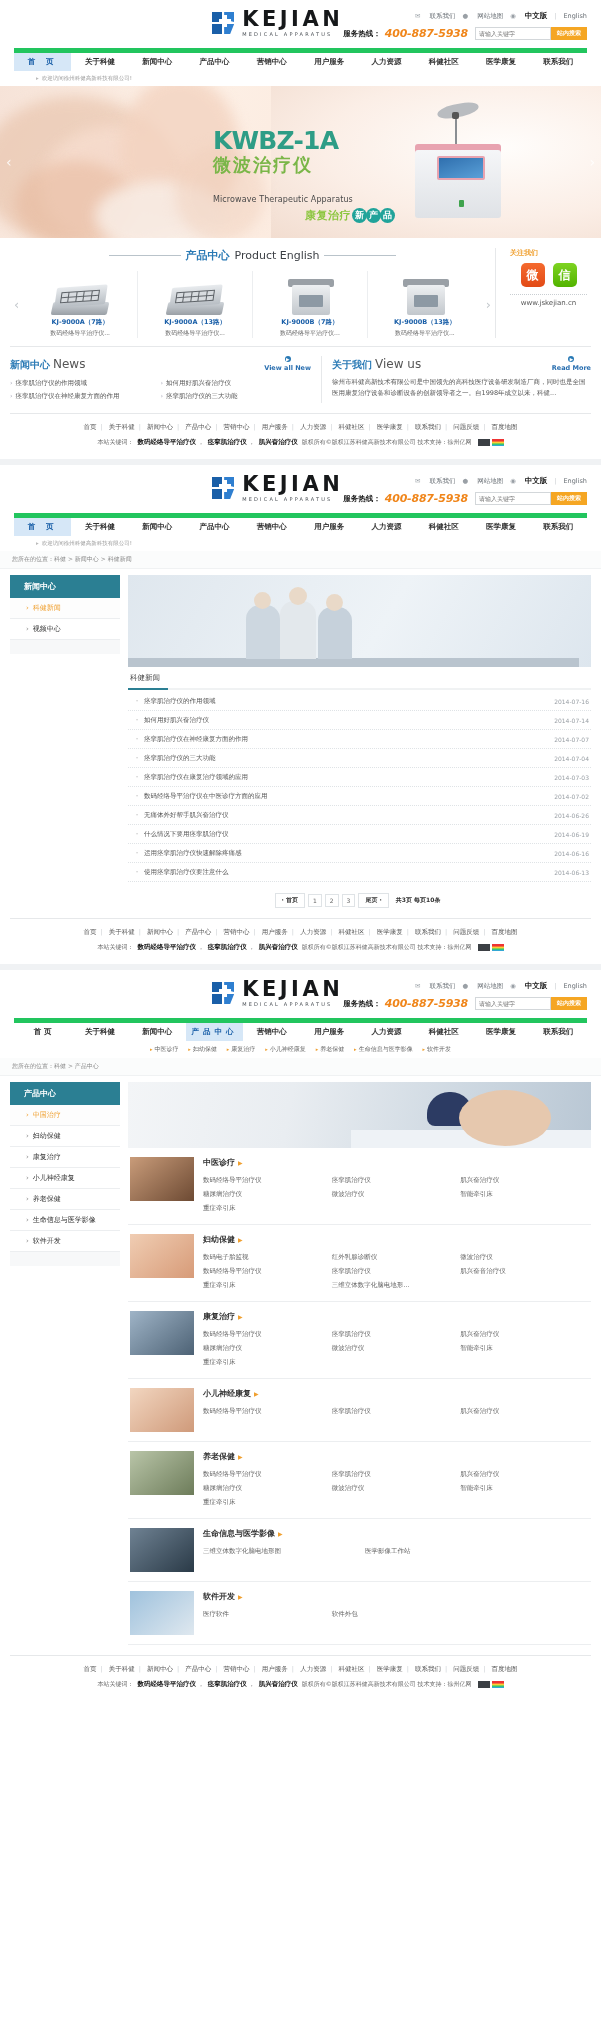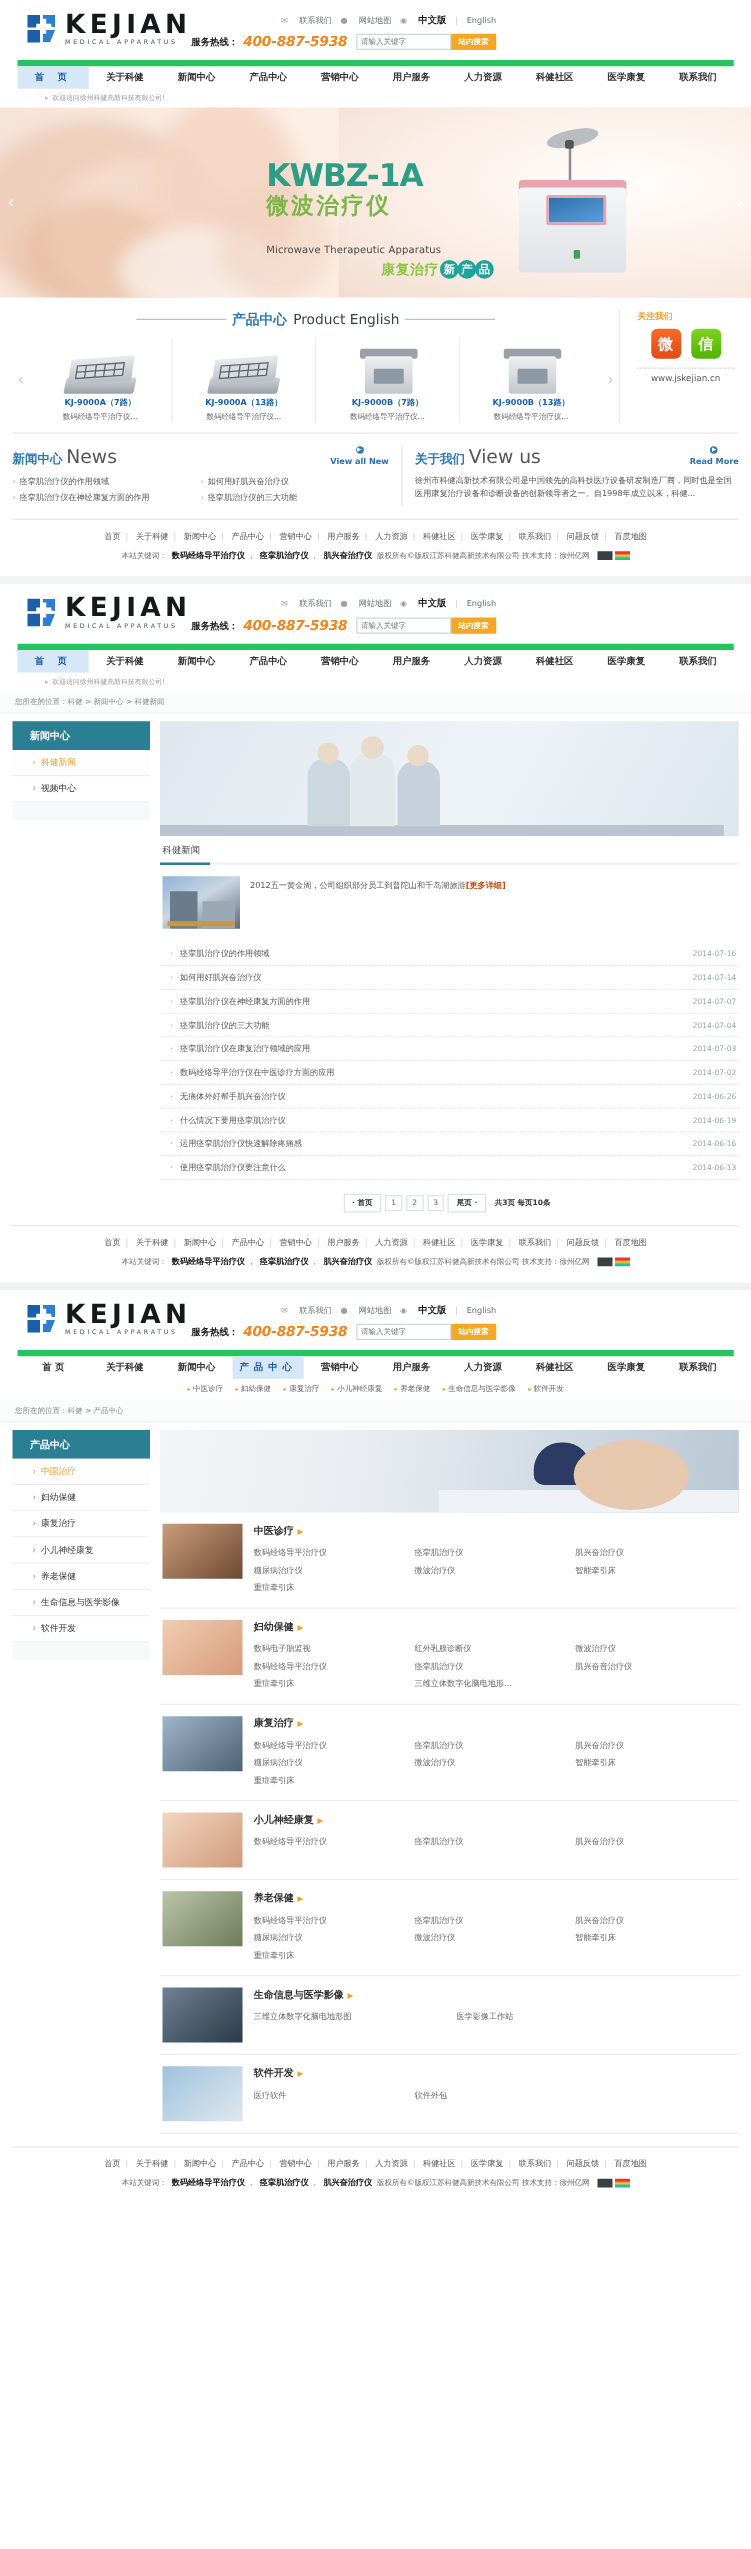--- a/index.html
+++ b/index.html
@@ -5,21 +5,21 @@
   * { margin:0; padding:0; box-sizing:border-box; }
   body {
     width:601px; background:#fff;
     font-family:"DejaVu Sans","Liberation Sans",sans-serif;
     font-size:7px; color:#444; -webkit-font-smoothing:antialiased;
   }
   .page { width:601px; position:relative; }
 
   
   .topwrap { background:#fff; padding:0 14px; }
-  .toprow { display:flex; align-items:flex-start; justify-content:flex-start; padding-top:9px; }
+  .toprow { display:flex; align-items:flex-start; justify-content:flex-end; padding-top:9px; }
   .logo { display:flex; align-items:center; gap:4px; padding-left:8px;}
   .logo-mark { width:26px; height:26px; position:relative; }
   .logo-mark i { position:absolute; background:#1a5fa8; display:block; }
   .logo-mark i.a { left:0; top:2px; width:10px; height:10px; }
   .logo-mark i.b { left:0; top:14px; width:10px; height:10px; }
   .logo-mark i.c { left:12px; top:2px; width:10px; height:10px;
                    background:#2f7fd0; clip-path:polygon(0 0,100% 0,100% 100%,0 75%); }
   .logo-mark i.d { left:12px; top:14px; width:10px; height:10px;
                    background:#2f7fd0; clip-path:polygon(0 0,100% 0,60% 100%,0 100%); }
   .logo-mark i.cross1 { left:7px; top:9px; width:12px; height:4px; background:#fff; }
@@ -122,21 +122,21 @@
   .soc.wechat { background:linear-gradient(180deg,#7ed321,#52b300); }
   .dashline { border-top:1px dotted #c9ced2; margin:7px 4px 4px 4px; }
   .site-url { font-size:7px; color:#555; }
 
   
   .na { display:flex; border-top:1px solid #e6e8ea; margin:0 10px; padding:9px 0 10px 0; }
   .na-left { flex:1; padding-right:10px; }
   .na-right { width:270px; border-left:1px solid #e6e8ea; padding-left:10px; }
   .na-head { display:flex; align-items:center; justify-content:space-between; margin-bottom:5px; }
   .na-title { font-size:10px; font-weight:bold; color:#2a7ab5; }
-  .na-title em { font-style:normal; font-size:15px; color:#555; font-weight:normal; margin-left:3px; }
+  .na-title em { font-style:normal; font-size:12px; color:#555; font-weight:normal; margin-left:3px; }
   .na-more { font-size:6.5px; color:#2a6fb0; font-weight:bold; display:flex; align-items:center; gap:2px;flex-direction:column; }
   .na-more .dot { width:6px; height:6px; border-radius:50%; background:#2a7ab5; color:#fff;
                   font-size:4.5px; display:flex; align-items:center; justify-content:center; }
   .nlist { display:flex; flex-wrap:wrap; }
   .nlist a { width:50%; font-size:6.5px; color:#555; text-decoration:none; padding:2px 0; }
   .nlist a:before { content:"\203A"; color:#aab; margin-right:3px; }
   .about-txt { font-size:6.5px; color:#555; line-height:1.75; }
 
   
   .footer { border-top:1px solid #e6e8ea; margin:0 10px; padding:9px 0 12px 0; text-align:center; }
@@ -530,30 +530,20 @@
       <div class="newshero">
         <span class="nh-bench"></span>
         <span class="nh-fig f1"></span>
           <span class="nh-head h1"></span>
         <span class="nh-fig f2"></span>
           <span class="nh-head h2"></span>
         <span class="nh-fig f3"></span>
           <span class="nh-head h3"></span>
       </div>
       <div class="sec-title">科健新闻</div>
-      <div class="feature">
-        <span class="feat-img">
-            <i class="bld"></i>
-            <i class="bld2"></i>
-            <i class="bar"></i>
-          </span>
-        <div class="feat-txt">
-          <span>2012五一黄金周，公司组织部分员工到普陀山和千岛湖旅游</span><b>[更多详细]</b>
-        </div>
-      </div>
       <div class="tlist">
         <div class="trow">
             <span class="t">痉挛肌治疗仪的作用领域</span>
             <span class="d">2014-07-16</span>
           </div>
         <div class="trow">
             <span class="t">如何用好肌兴奋治疗仪</span>
             <span class="d">2014-07-14</span>
           </div>
         <div class="trow">

